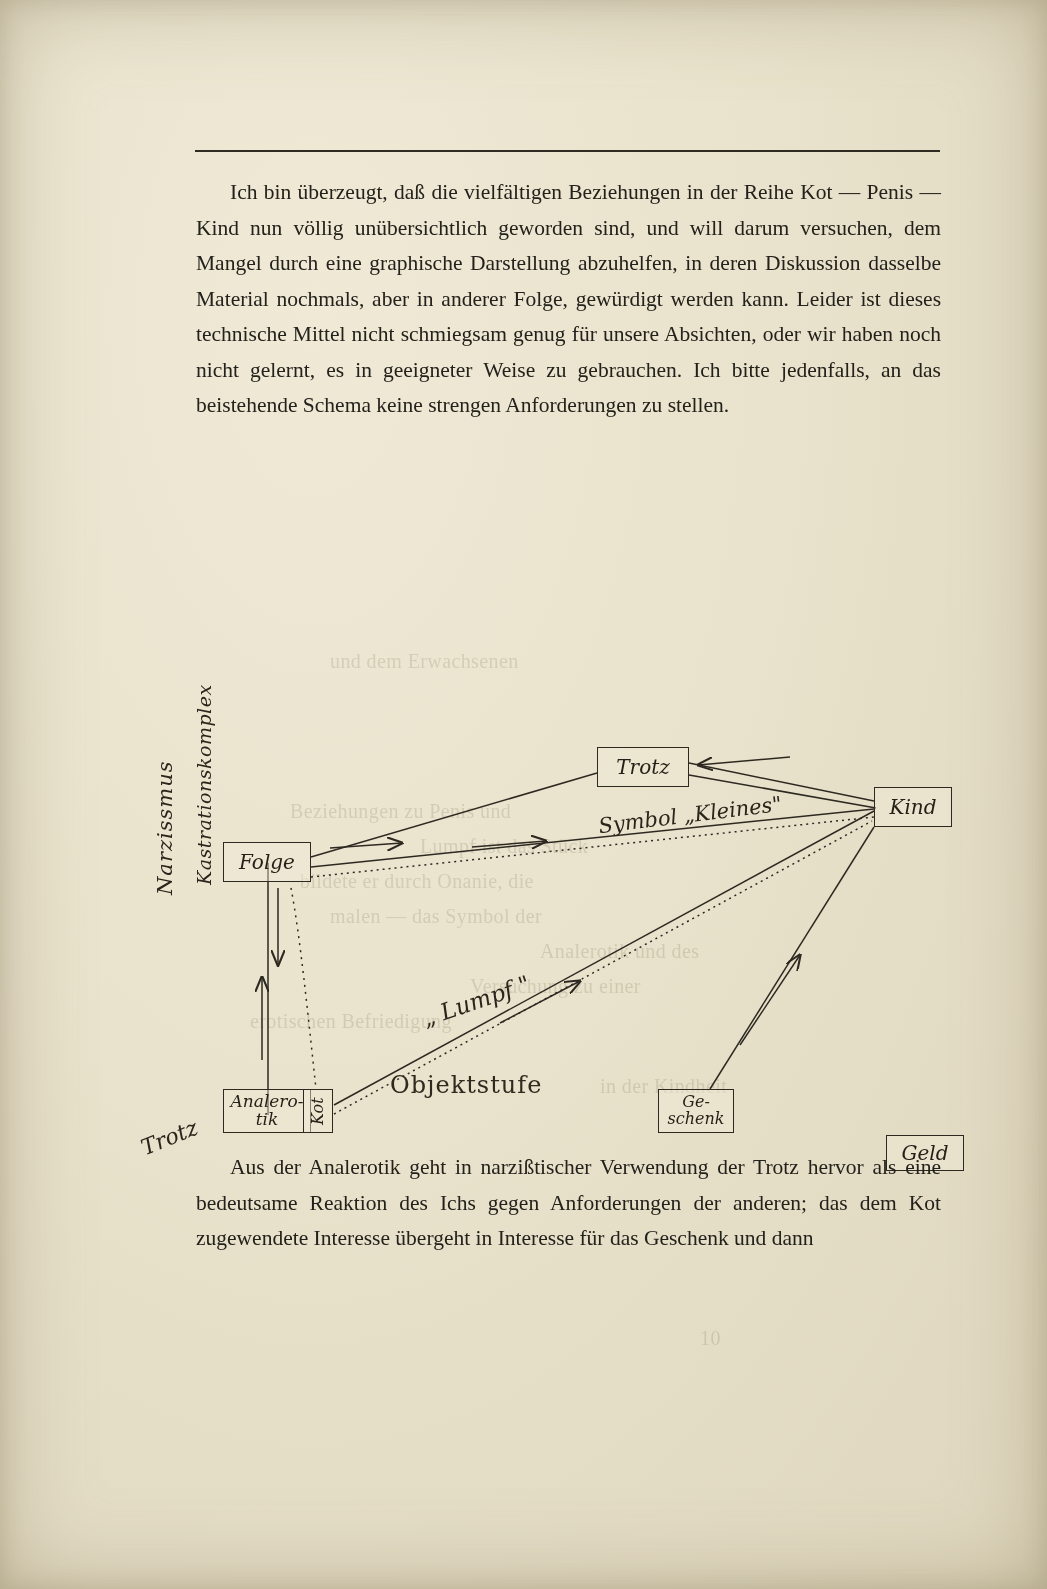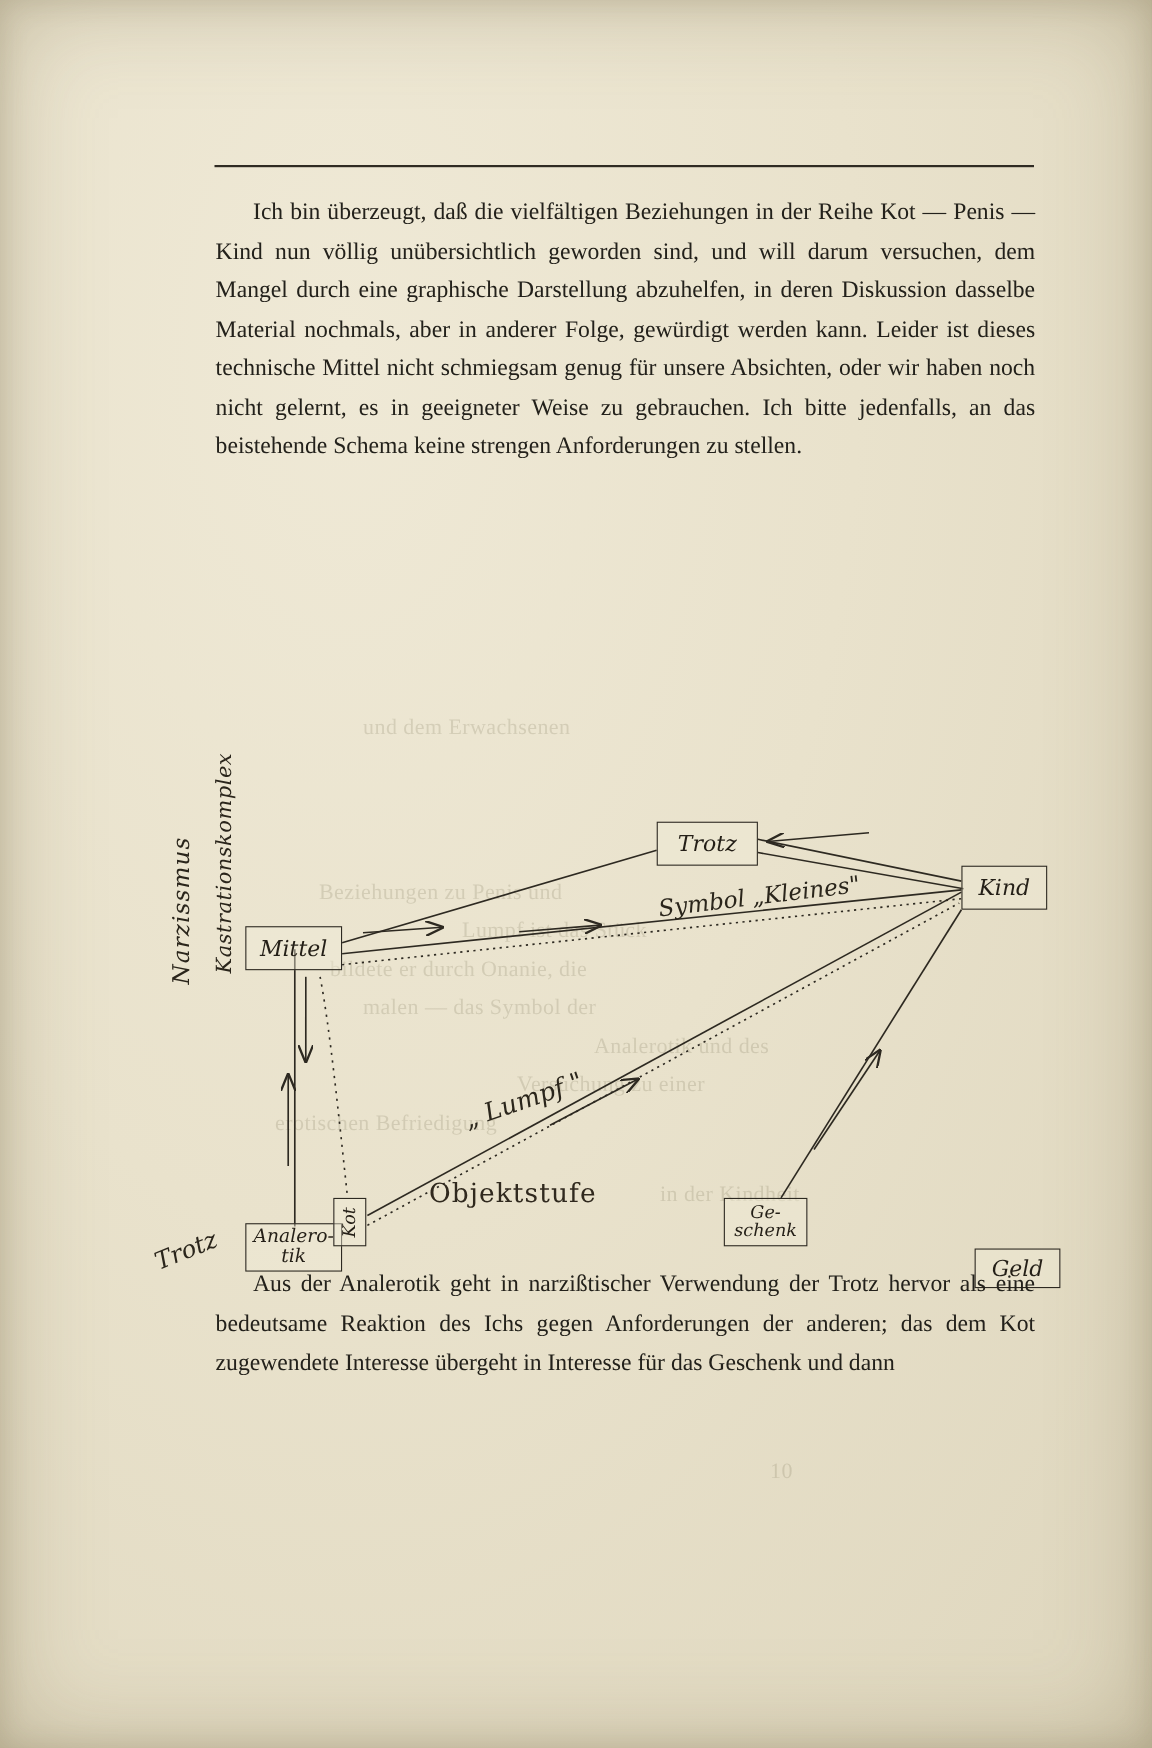--- a/index.html
+++ b/index.html
@@ -126,21 +126,21 @@
     text-align: center;
     line-height: 1.05;
     display: flex;
     align-items: center;
     justify-content: center;
     box-sizing: border-box;
   }
   #node-mann   { left: 447px; top: 142px; width: 92px;  height: 40px; font-size: 20px; }
   #node-kind   { left: 724px; top: 182px; width: 78px;  height: 40px; font-size: 20px; }
   #node-penis  { left: 73px;  top: 237px; width: 88px;  height: 40px; font-size: 20px; }
-  #node-anal   { left: 73px;  top: 484px; width: 88px;  height: 44px; font-size: 17px; margin-top: 23px; }
+  #node-anal   { left: 73px;  top: 484px; width: 88px;  height: 44px; font-size: 17px; }
   #node-anal span { display: block; }
   #node-kot    { left: 153px; top: 484px; width: 30px;  height: 44px; font-size: 16px;
                  writing-mode: vertical-rl; transform: rotate(180deg); }
   #node-gesch  { left: 508px; top: 484px; width: 76px;  height: 44px; font-size: 16px; }
   #node-geld   { left: 736px; top: 490px; width: 78px;  height: 36px; font-size: 20px; margin-top: 40px; }
 
   
   .hand {
     position: absolute;
     font-family: "DejaVu Serif", serif;
@@ -256,21 +256,21 @@
 
           <line x1="230" y1="540" x2="310" y2="540" marker-end="url(#ah)"></line>
           <line x1="592" y1="540" x2="672" y2="540" marker-end="url(#ah)"></line>
 
           <line x1="62" y1="560" x2="122" y2="524" marker-end="url(#ah)"></line>
         </g>
       </svg>
 
       <div class="node" id="node-mann">Trotz</div>
       <div class="node" id="node-kind">Kind</div>
-      <div class="node" id="node-penis">Mittel</div>
+      <div class="node" id="node-penis">Folge</div>
       <div class="node" id="node-anal">
         <div>
           <span>Analero-</span>
           <span>tik</span>
         </div>
       </div>
       <div class="node" id="node-kot">Kot</div>
       <div class="node" id="node-gesch">
         <div>
           <span style="display:block">Ge-</span>

